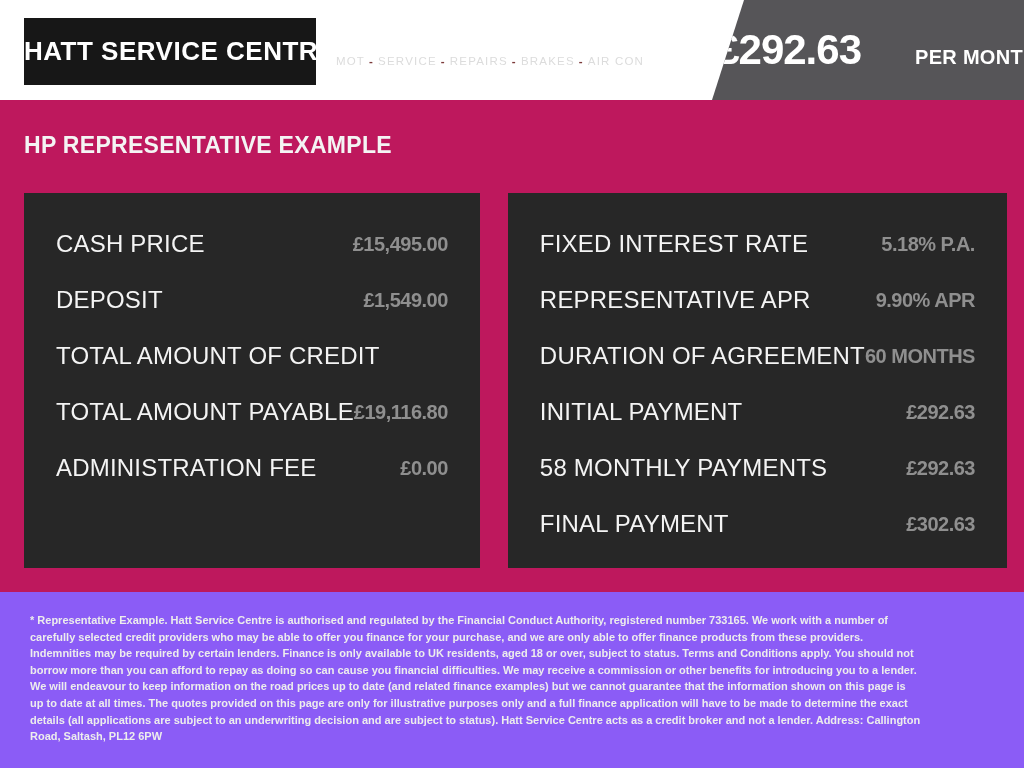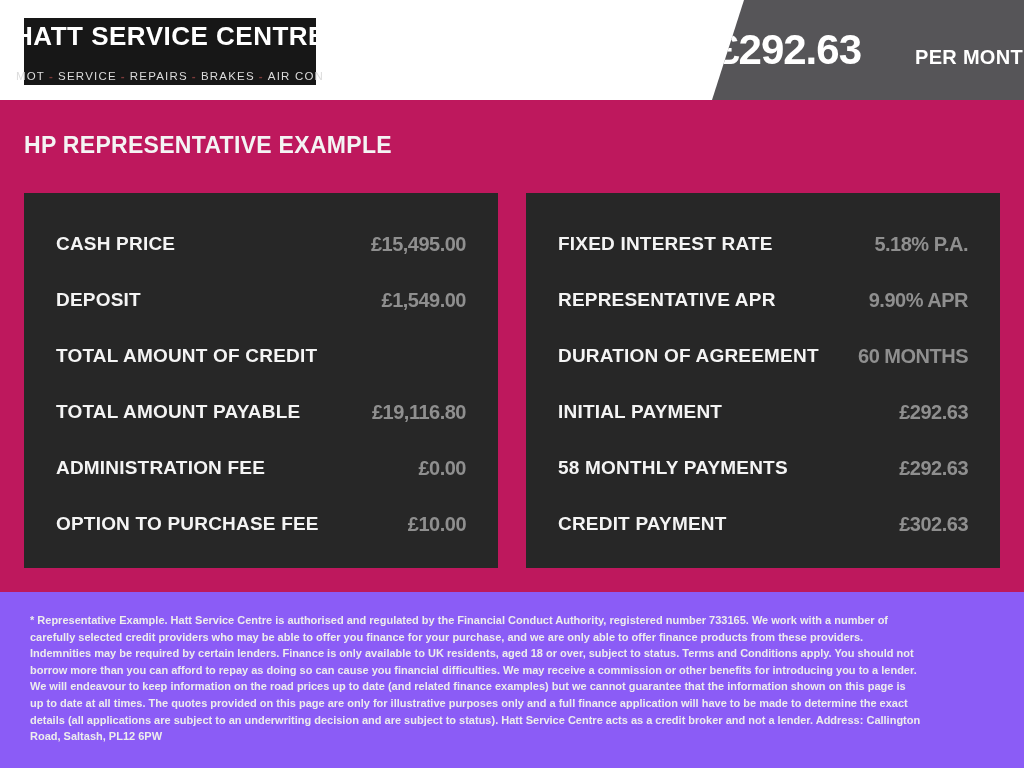--- a/index.html
+++ b/index.html
@@ -16,22 +16,22 @@
     position: relative;
     height: 100px;
     background: #ffffff;
     flex: 0 0 auto;
   }
   .logo-box {
     position: absolute;
     left: 24px; top: 18px;
     width: 292px; height: 67px;
     background: #171717;
-    display: flex; flex-direction: column;
-    align-items: center; justify-content: center;
+    display: flex; flex-direction: row;
+    align-items: center; 
   }
   .logo-title {
     color: #ffffff;
     font-size: 26px;
     font-weight: 700;
     letter-spacing: 0.5px;
     white-space: nowrap;
   }
   .logo-tagline {
     margin-top: 18px;
@@ -94,22 +94,22 @@
     display: flex; flex-direction: column;
   }
   .row {
     height: 56px;
     display: flex;
     align-items: center;
     justify-content: space-between;
   }
   .row .label {
     color: #f4f4f4;
-    font-size: 19px;
-    font-weight: 700;
+    font-size: 24px;
+    font-weight: 400;
     letter-spacing: 0.2px;
     white-space: nowrap;
   }
   .row .value {
     color: #8f8f8f;
     font-size: 20px;
     font-weight: 700;
     letter-spacing: -0.5px;
     white-space: nowrap;
   }
@@ -166,24 +166,20 @@
           <span class="label">TOTAL AMOUNT OF CREDIT</span>
         </div>
         <div class="row">
           <span class="label">TOTAL AMOUNT PAYABLE</span>
           <span class="value">£19,116.80</span>
         </div>
         <div class="row">
           <span class="label">ADMINISTRATION FEE</span>
           <span class="value">£0.00</span>
         </div>
-        <div class="row">
-          <span class="label">OPTION TO PURCHASE FEE</span>
-          <span class="value">£10.00</span>
-        </div>
       </section>
 
       <section class="panel">
         <div class="row">
           <span class="label">FIXED INTEREST RATE</span>
           <span class="value">5.18% P.A.</span>
         </div>
         <div class="row">
           <span class="label">REPRESENTATIVE APR</span>
           <span class="value">9.90% APR</span>
@@ -194,21 +190,21 @@
         </div>
         <div class="row">
           <span class="label">INITIAL PAYMENT</span>
           <span class="value">£292.63</span>
         </div>
         <div class="row">
           <span class="label">58 MONTHLY PAYMENTS</span>
           <span class="value">£292.63</span>
         </div>
         <div class="row">
-          <span class="label">CREDIT PAYMENT</span>
+          <span class="label">FINAL PAYMENT</span>
           <span class="value">£302.63</span>
         </div>
       </section>
 
     </div>
   </main>
 
   <footer class="footer">
     <p>* Representative Example. Hatt Service Centre is authorised and regulated by the Financial Conduct Authority, registered number 733165. We work with a number of carefully selected credit providers who may be able to offer you finance for your purchase, and we are only able to offer finance products from these providers. Indemnities may be required by certain lenders. Finance is only available to UK residents, aged 18 or over, subject to status. Terms and Conditions apply. You should not borrow more than you can afford to repay as doing so can cause you financial difficulties. We may receive a commission or other benefits for introducing you to a lender. We will endeavour to keep information on the road prices up to date (and related finance examples) but we cannot guarantee that the information shown on this page is up to date at all times. The quotes provided on this page are only for illustrative purposes only and a full finance application will have to be made to determine the exact details (all applications are subject to an underwriting decision and are subject to status). Hatt Service Centre acts as a credit broker and not a lender. Address: Callington Road, Saltash, PL12 6PW</p>
   </footer>

